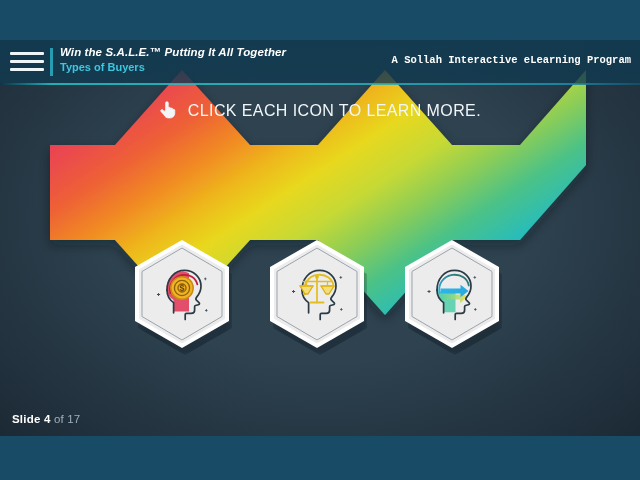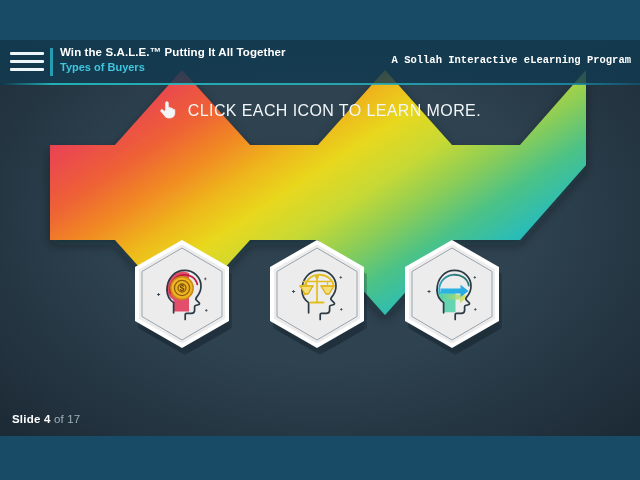--- a/index.html
+++ b/index.html
@@ -30,21 +30,21 @@
   .hdr-rule{position:absolute;left:0;top:43px;width:640px;height:2px;
             background:linear-gradient(90deg,#0e3348 0%,#21c4c8 8%,#2bb7bd 50%,#1b8fae 88%,#16506b 100%);
             opacity:.85;}
   .burger{position:absolute;left:10px;top:11px;width:34px;height:22px;cursor:pointer;}
   .burger i{position:absolute;left:0;width:34px;height:3px;background:#eef6f9;border-radius:1px;}
   .burger i:nth-child(1){top:1px;}
   .burger i:nth-child(2){top:9px;}
   .burger i:nth-child(3){top:17px;}
   .vdiv{position:absolute;left:50px;top:8px;width:3px;height:28px;background:#2aa7bd;opacity:.9;}
   .htitle{position:absolute;left:60px;top:6px;color:#ffffff;font-size:11.5px;font-weight:bold;
-          letter-spacing:.1px;white-space:nowrap;}
+          letter-spacing:.1px;white-space:nowrap;font-style:italic;}
   .hsub{position:absolute;left:60px;top:21px;color:#3fc6df;font-size:11px;font-weight:bold;
         white-space:nowrap;}
   .hright{position:absolute;right:9px;top:14px;color:#ffffff;font-size:10.5px;font-weight:bold;
           white-space:nowrap;font-family:Liberation Mono, monospace;}
 
   
   .instr{position:absolute;left:0;top:60px;width:640px;text-align:center;
          color:#f2f6f8;font-size:16px;letter-spacing:.4px;white-space:nowrap;}
   .instr .hand{display:inline-block;vertical-align:-3px;margin-right:7px;}
 

